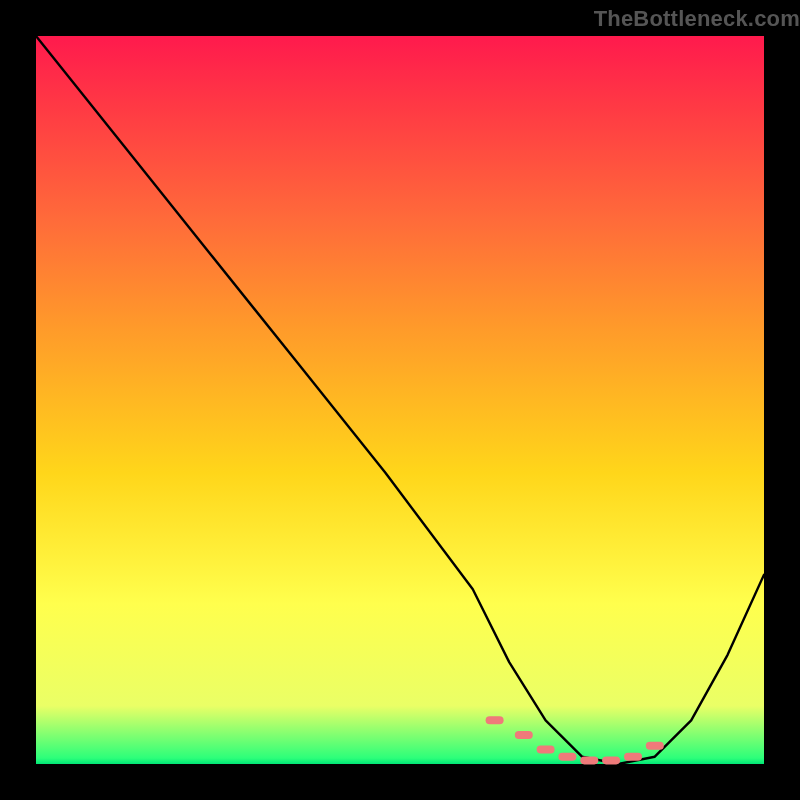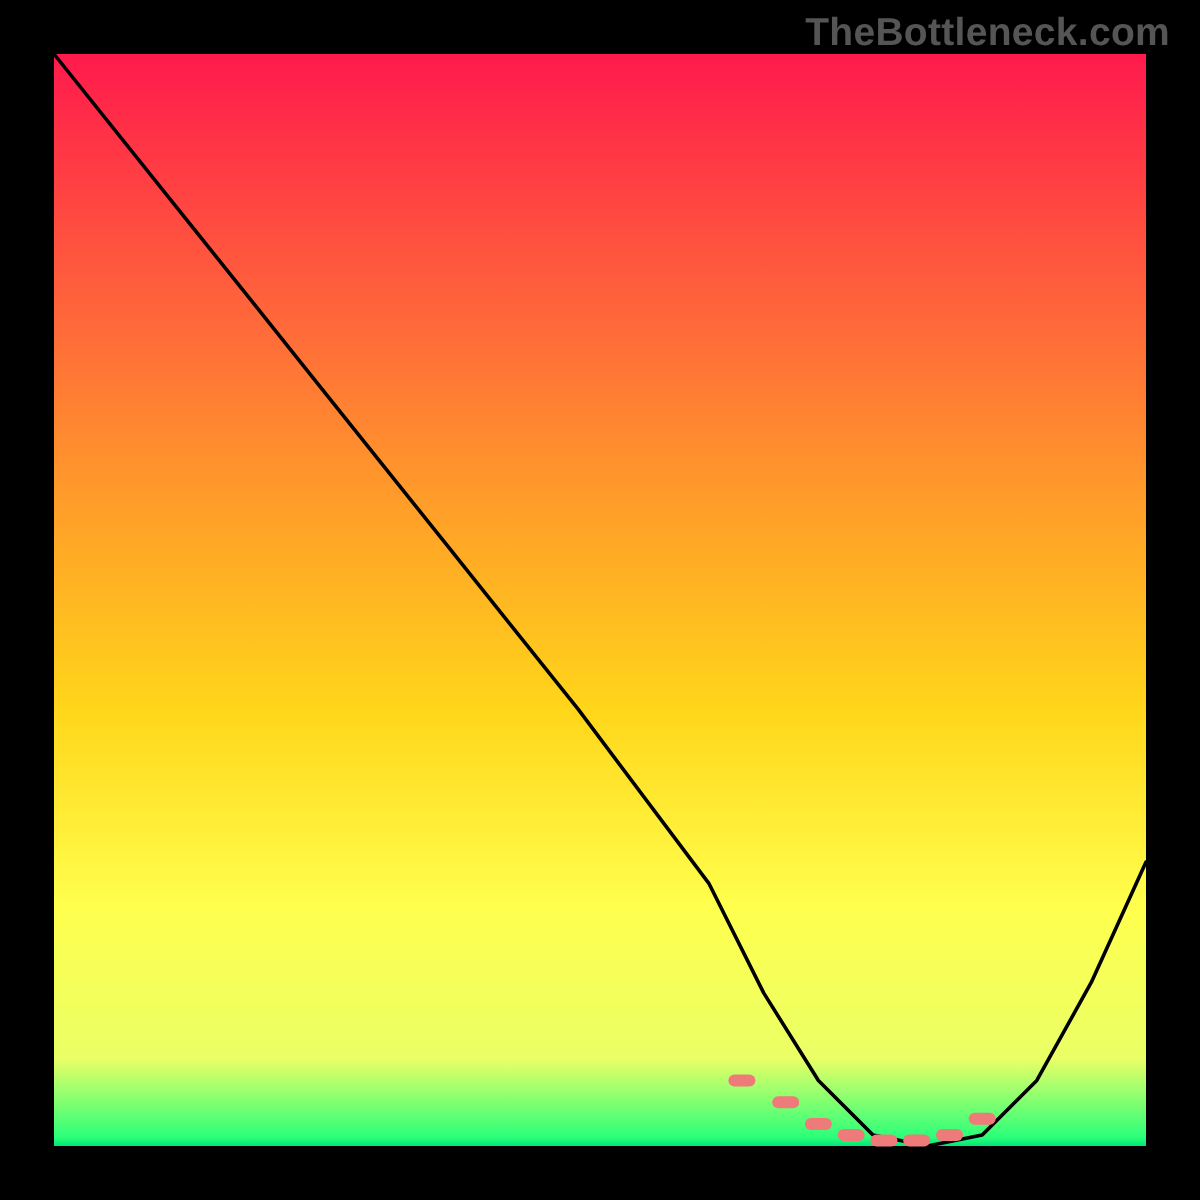--- a/index.html
+++ b/index.html
@@ -32,23 +32,23 @@
       #ffd61a 60%,
       #ffff4d 78%,
       #eaff66 92%,
       #2cff7a 99.2%,
       #00e676 100%
     );
   }
   .watermark {
     position: absolute;
     top: 6px;
-    right: 20px;
+    right: 0;
     color: #555;
-    font-size: 26px;
+    font-size: 22px;
     font-weight: 600;
     letter-spacing: 0.2px;
   }
   svg.curve {
     position: absolute;
     left: 0;
     top: 0;
     width: 728px;
     height: 728px;
     overflow: visible;

